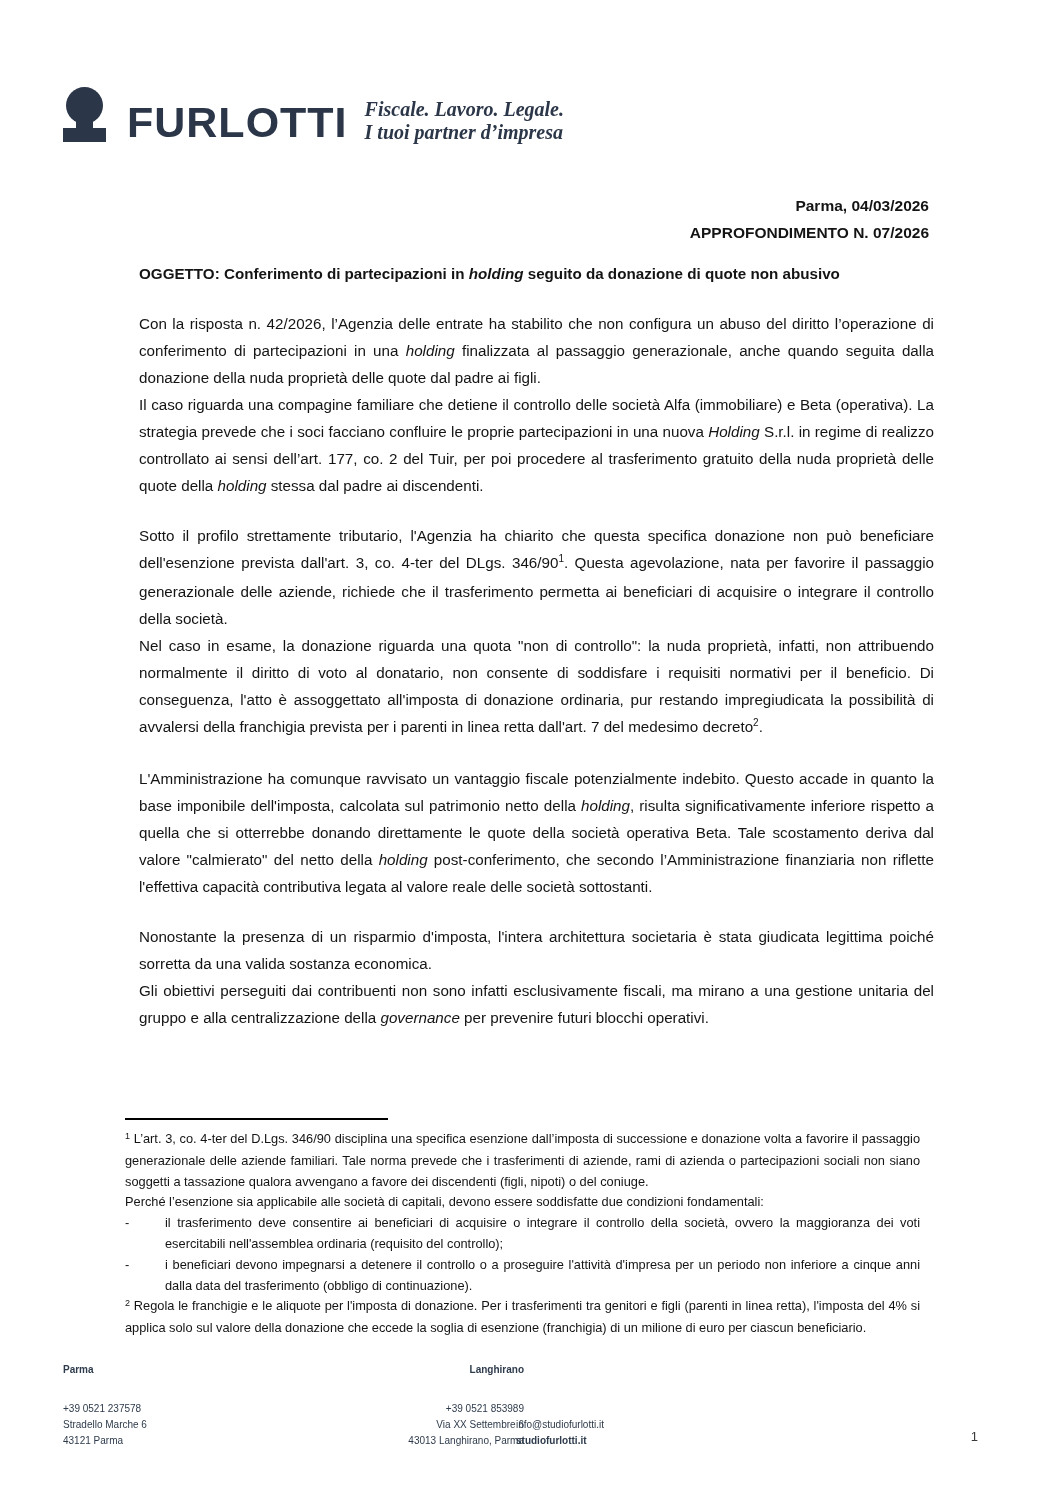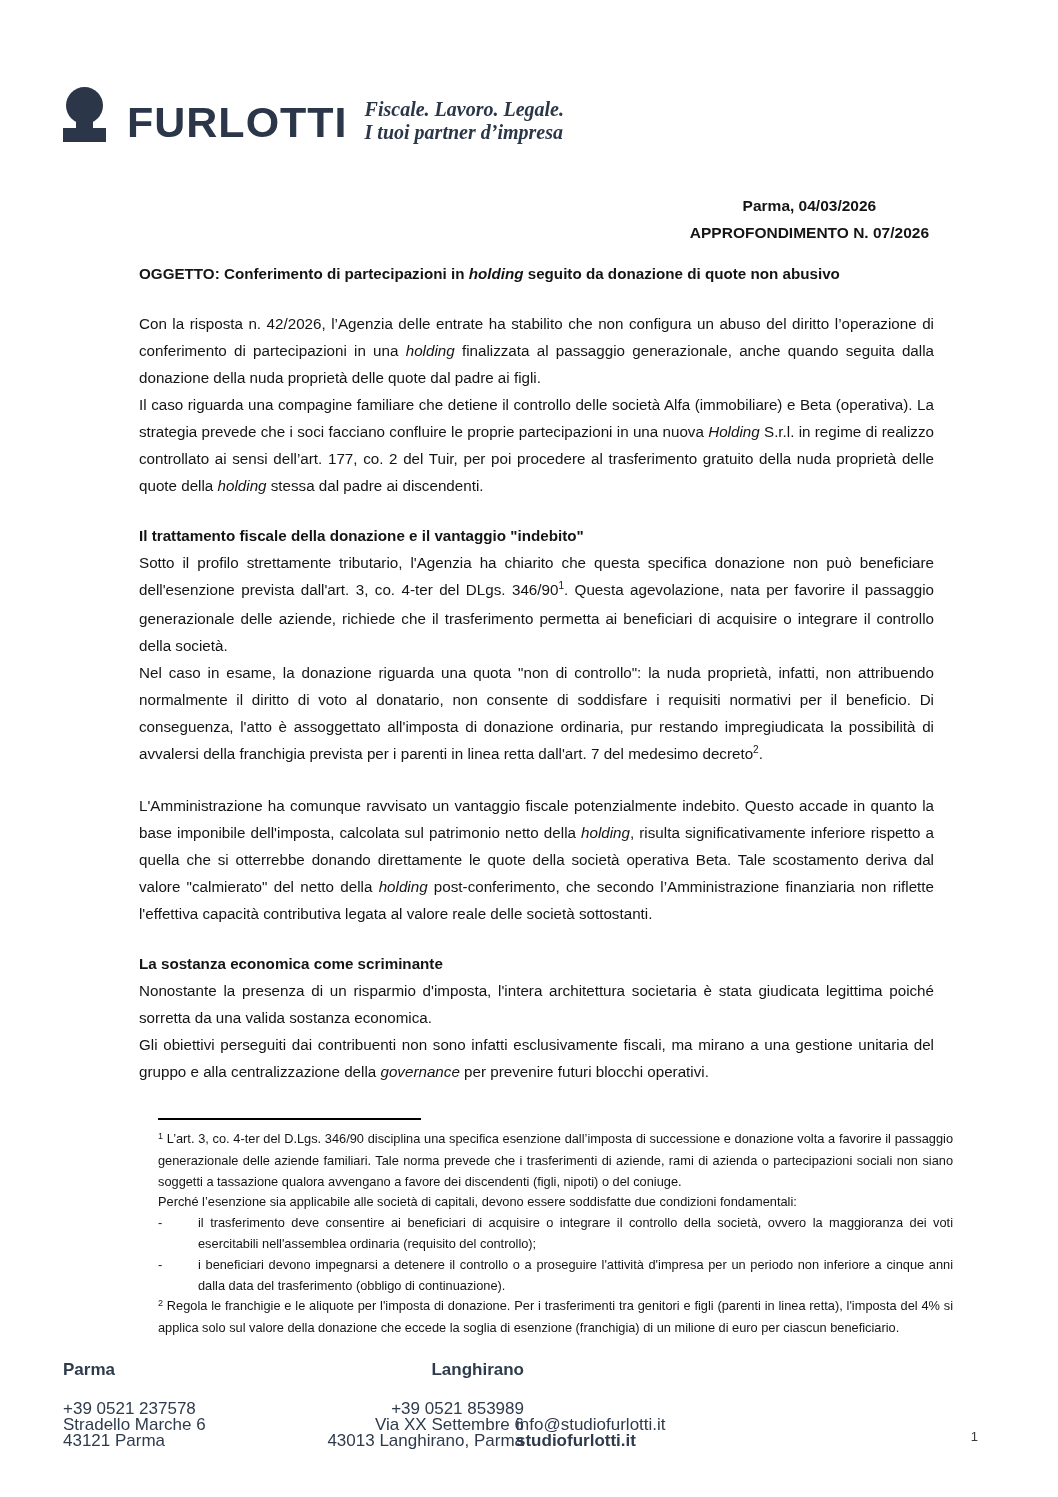--- a/index.html
+++ b/index.html
@@ -30,48 +30,48 @@
   }
   .tagline{
     margin-left:17px;padding-top:2px;
     font-family:"Liberation Serif",serif;font-style:italic;font-weight:600;
     font-size:20px;line-height:23px;color:var(--brand-navy);
   }
 
   
   .date-block{
     position:absolute;top:192px;right:129px;
-    text-align:center;font-weight:700;font-size:15.5px;line-height:27px;
+    text-align:right;font-weight:700;font-size:15.5px;line-height:27px;
   }
 
   
   .doc{
     position:absolute;left:139px;top:260px;width:795px;
     font-size:15.2px;line-height:27px;text-align:justify;
   }
   .doc > div + div{margin-top:23px;}
   .doc > .heading + div{margin-top:0;}
   .subject{font-weight:700;}
   .heading{font-weight:700;text-align:left;}
   .it{font-style:italic;}
   .sup{font-size:10px;position:relative;top:-6px;}
 
   
   .footnotes{
     position:absolute;left:125px;top:1118px;width:795px;
-    font-size:12.8px;line-height:20.8px;text-align:justify;margin-left:33px;
+    font-size:12.8px;line-height:20.8px;text-align:justify;
   }
   .footnotes .sup{font-size:9px;top:-4px;}
   .fn-rule{width:263px;height:0;border-top:2px solid #000;margin-bottom:9px;}
   .fn-li{display:flex;}
   .fn-marker{flex:0 0 40px;width:40px;}
   .fn-li-text{flex:1;text-align:justify;}
 
   
-  .footer-col{position:absolute;font-size:17px;line-height:15.9px;color:var(--footer-slate);}
+  .footer-col{position:absolute;font-size:10px;line-height:15.9px;color:var(--footer-slate);}
   .fc1{left:63px;top:1362px;width:220px;}
   .fc2{left:304px;top:1362px;width:220px;text-align:right;}
   .fc3{left:516px;top:1417px;width:260px;}
   .f-title{font-weight:700;margin-bottom:23px;}
   .f-web{font-weight:700;}
   .page-num{position:absolute;right:80px;top:1429px;font-size:13px;color:#3a3a3a;}
 </style>
 </head>
 <body>
 
@@ -91,24 +91,22 @@
   </div>
 
   <div class="date-block">
     <div>Parma, 04/03/2026</div>
     <div>APPROFONDIMENTO N. 07/2026</div>
   </div>
 
   <div class="doc">
     <div class="subject"><span>OGGETTO: Conferimento di partecipazioni in </span><span class="it">holding</span><span> seguito da donazione di quote non abusivo</span></div>
     <div class="para"><span>Con la risposta n. 42/2026, l’Agenzia delle entrate ha stabilito che non configura un abuso del diritto l’operazione di conferimento di partecipazioni in una </span><span class="it">holding</span><span> finalizzata al passaggio generazionale, anche quando seguita dalla donazione della nuda proprietà delle quote dal padre ai figli.</span><br><span>Il caso riguarda una compagine familiare che detiene il controllo delle società Alfa (immobiliare) e Beta (operativa). La strategia prevede che i soci facciano confluire le proprie partecipazioni in una nuova </span><span class="it">Holding</span><span> S.r.l. in regime di realizzo controllato ai sensi dell’art. 177, co. 2 del Tuir, per poi procedere al trasferimento gratuito della nuda proprietà delle quote della </span><span class="it">holding</span><span> stessa dal padre ai discendenti.</span></div>
-    <div class="heading">Il trattamento fiscale della donazione e il vantaggio "indebito"</div>
     <div class="para"><span>Sotto il profilo strettamente tributario, l'Agenzia ha chiarito che questa specifica donazione non può beneficiare dell'esenzione prevista dall'art. 3, co. 4-ter del DLgs. 346/90</span><span class="sup">1</span><span>. Questa agevolazione, nata per favorire il passaggio generazionale delle aziende, richiede che il trasferimento permetta ai beneficiari di acquisire o integrare il controllo della società.</span><br><span>Nel caso in esame, la donazione riguarda una quota "non di controllo": la nuda proprietà, infatti, non attribuendo normalmente il diritto di voto al donatario, non consente di soddisfare i requisiti normativi per il beneficio. Di conseguenza, l'atto è assoggettato all'imposta di donazione ordinaria, pur restando impregiudicata la possibilità di avvalersi della franchigia prevista per i parenti in linea retta dall'art. 7 del medesimo decreto</span><span class="sup">2</span><span>.</span></div>
     <div class="para"><span>L'Amministrazione ha comunque ravvisato un vantaggio fiscale potenzialmente indebito. Questo accade in quanto la base imponibile dell'imposta, calcolata sul patrimonio netto della </span><span class="it">holding</span><span>, risulta significativamente inferiore rispetto a quella che si otterrebbe donando direttamente le quote della società operativa Beta. Tale scostamento deriva dal valore "calmierato" del netto della </span><span class="it">holding</span><span> post-conferimento, che secondo l’Amministrazione finanziaria non riflette l'effettiva capacità contributiva legata al valore reale delle società sottostanti.</span></div>
-    <div class="heading">La sostanza economica come scriminante</div>
     <div class="para"><span>Nonostante la presenza di un risparmio d'imposta, l'intera architettura societaria è stata giudicata legittima poiché sorretta da una valida sostanza economica.</span><br><span>Gli obiettivi perseguiti dai contribuenti non sono infatti esclusivamente fiscali, ma mirano a una gestione unitaria del gruppo e alla centralizzazione della </span><span class="it">governance</span><span> per prevenire futuri blocchi operativi.</span></div>
   </div>
 
   <div class="footnotes">
     <div class="fn-rule"></div>
     <div class="fn"><span class="sup">1</span><span> L’art. 3, co. 4-ter del D.Lgs. 346/90 disciplina una specifica esenzione dall’imposta di successione e donazione volta a favorire il passaggio generazionale delle aziende familiari. Tale norma prevede che i trasferimenti di aziende, rami di azienda o partecipazioni sociali non siano soggetti a tassazione qualora avvengano a favore dei discendenti (figli, nipoti) o del coniuge.</span><br><span>Perché l’esenzione sia applicabile alle società di capitali, devono essere soddisfatte due condizioni fondamentali:</span></div>
     <div class="fn-li">
       <span class="fn-marker">-</span>
       <div class="fn-li-text"><span>il trasferimento deve consentire ai beneficiari di acquisire o integrare il controllo della società, ovvero la maggioranza dei voti esercitabili nell'assemblea ordinaria (requisito del controllo);</span></div>
     </div>

